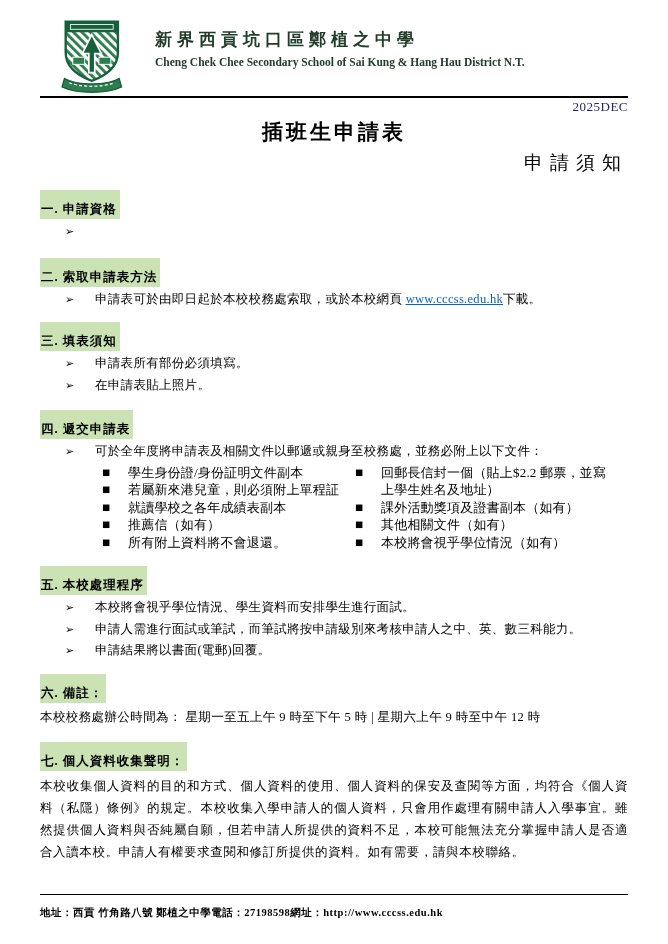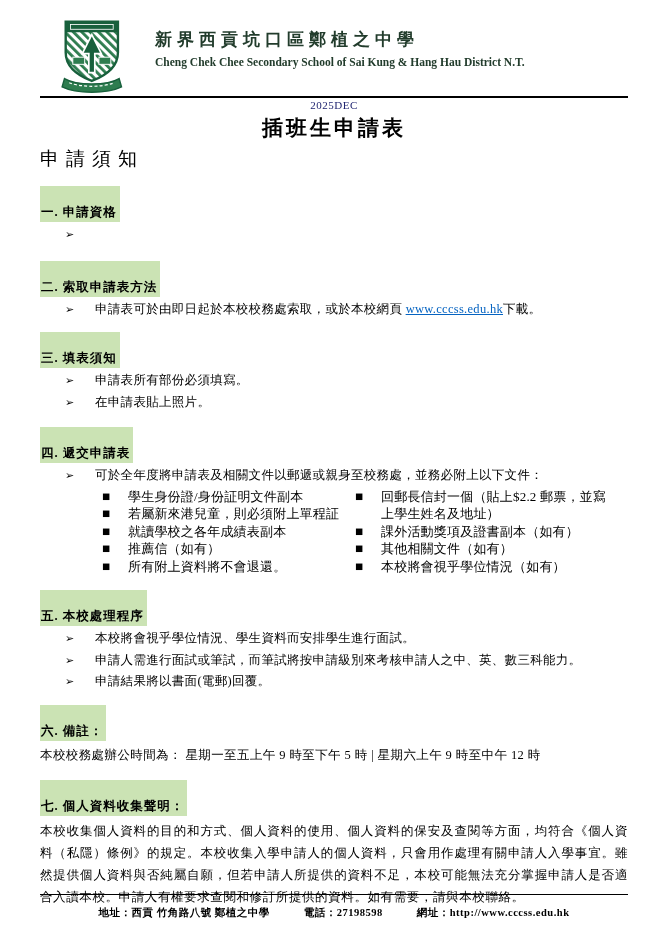--- a/index.html
+++ b/index.html
@@ -20,40 +20,40 @@
   .school-names { margin: 10px 0 0 26px; }
   .school-zh {
     font-size: 17px; font-weight: bold; letter-spacing: 5px;
     color: #223c2c;
   }
   .school-en {
     margin-top: 5px; font-size: 11.5px; font-weight: bold; color: #223c2c;
   }
   .header-rule { border: none; border-top: 2px solid #000; margin-top: 2px; }
   .doc-code {
-    text-align: center; font-size: 11px; letter-spacing: .5px;
+    text-align: right; font-size: 13px; letter-spacing: .5px;
     color: #1f2470; margin-top: 1px;
     font-family: "Liberation Serif", "DejaVu Serif", serif;
   }
   
   .doc-title {
     text-align: center; font-size: 21px; font-weight: bold;
     letter-spacing: 3px; margin-top: 3px;
   }
   .doc-subtitle {
-    text-align: left; font-size: 19px; font-weight: normal;
+    text-align: right; font-size: 19px; font-weight: normal;
     letter-spacing: 7px; margin-top: 4px;
   }
   
   .section { margin-top: 14px; }
   .sec-heading {
     display: inline-block;
     font-size: 12.5px; font-weight: bold; letter-spacing: 1px;
     background: #cbe3b4;
-    padding: 18px 3px 1px 1px;
+    padding: 11px 3px 1px 1px;
   }
   .bullet-row { display: flex; margin-top: 4px; padding-left: 25px; line-height: 17.5px; }
   .arrow-marker {
     flex: 0 0 30px; font-size: 11px; line-height: 17.5px;
     font-family: "DejaVu Sans", sans-serif;
   }
   .bullet-text { font-size: 12.5px; letter-spacing: .3px; }
   .link { color: #0563c1; text-decoration: underline; cursor: pointer; font-size: 12.5px; }
   
   .docs-grid {
@@ -72,21 +72,21 @@
   .para {
     font-size: 12.5px; line-height: 22px; margin-top: 4px;
     text-align: justify; letter-spacing: .6px;
   }
   
   .footer {
     position: absolute; left: 40px; right: 40px; bottom: 24px;
   }
   .footer-rule { border: none; border-top: 1.5px solid #000; }
   .footer-line {
-    display: flex; justify-content: center; gap: 34px;
+    display: flex; 
     margin-top: 11px; font-size: 10.5px; font-weight: bold; letter-spacing: .5px;
   }
 </style>
 </head>
 <body>
 
 <div class="page">
 
   <div class="header-row">
     <svg class="crest" viewBox="0 0 60 64">

